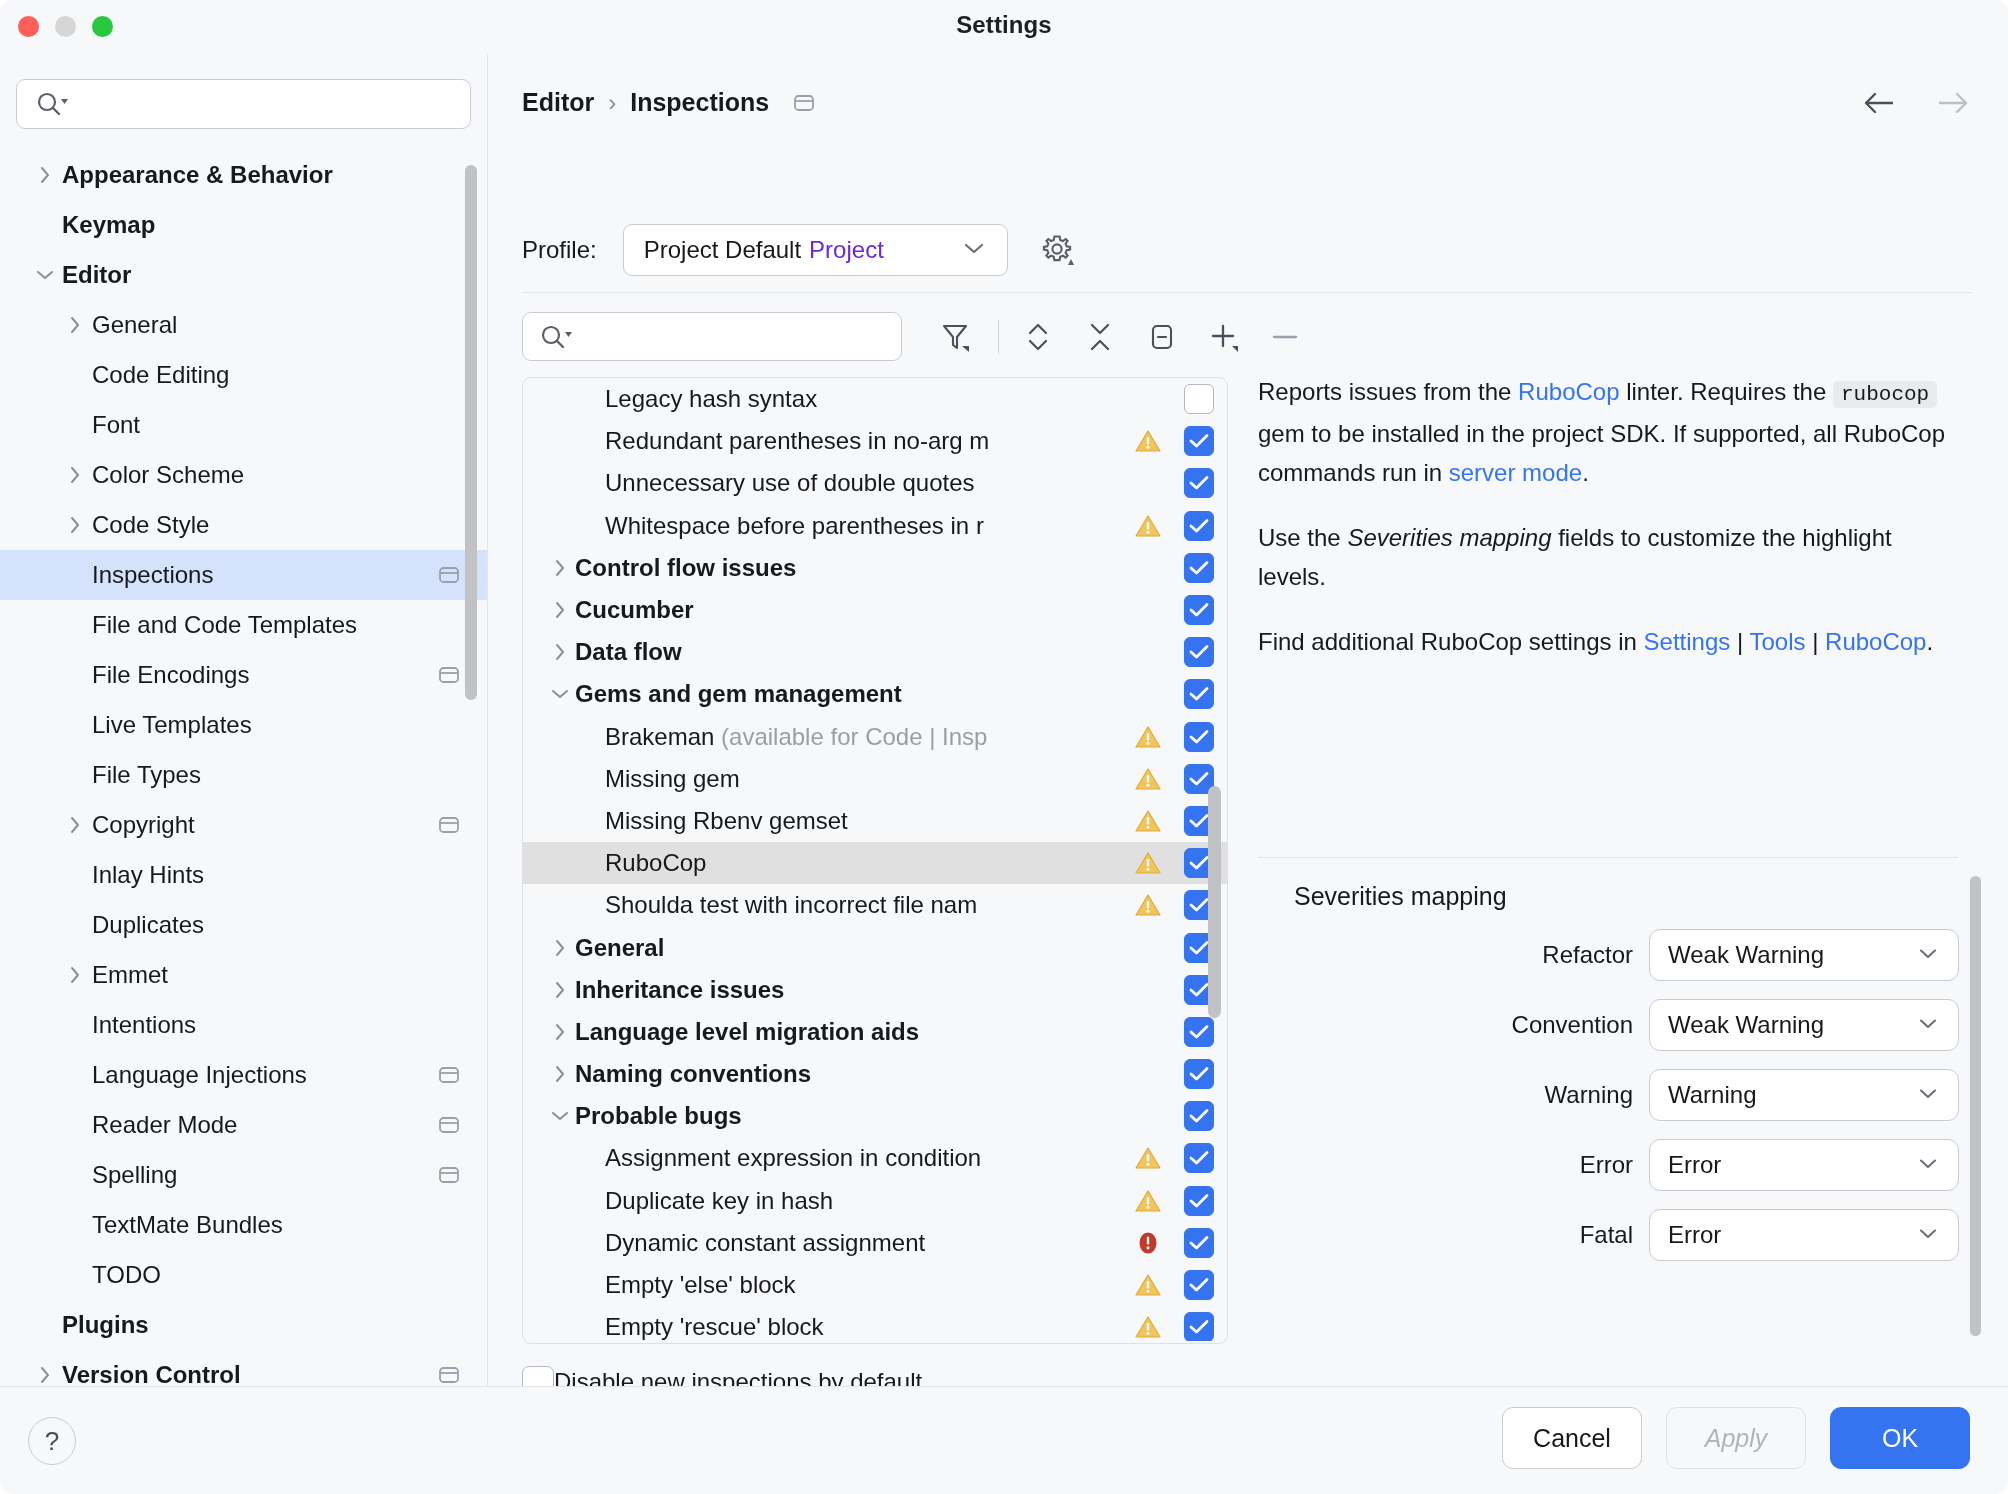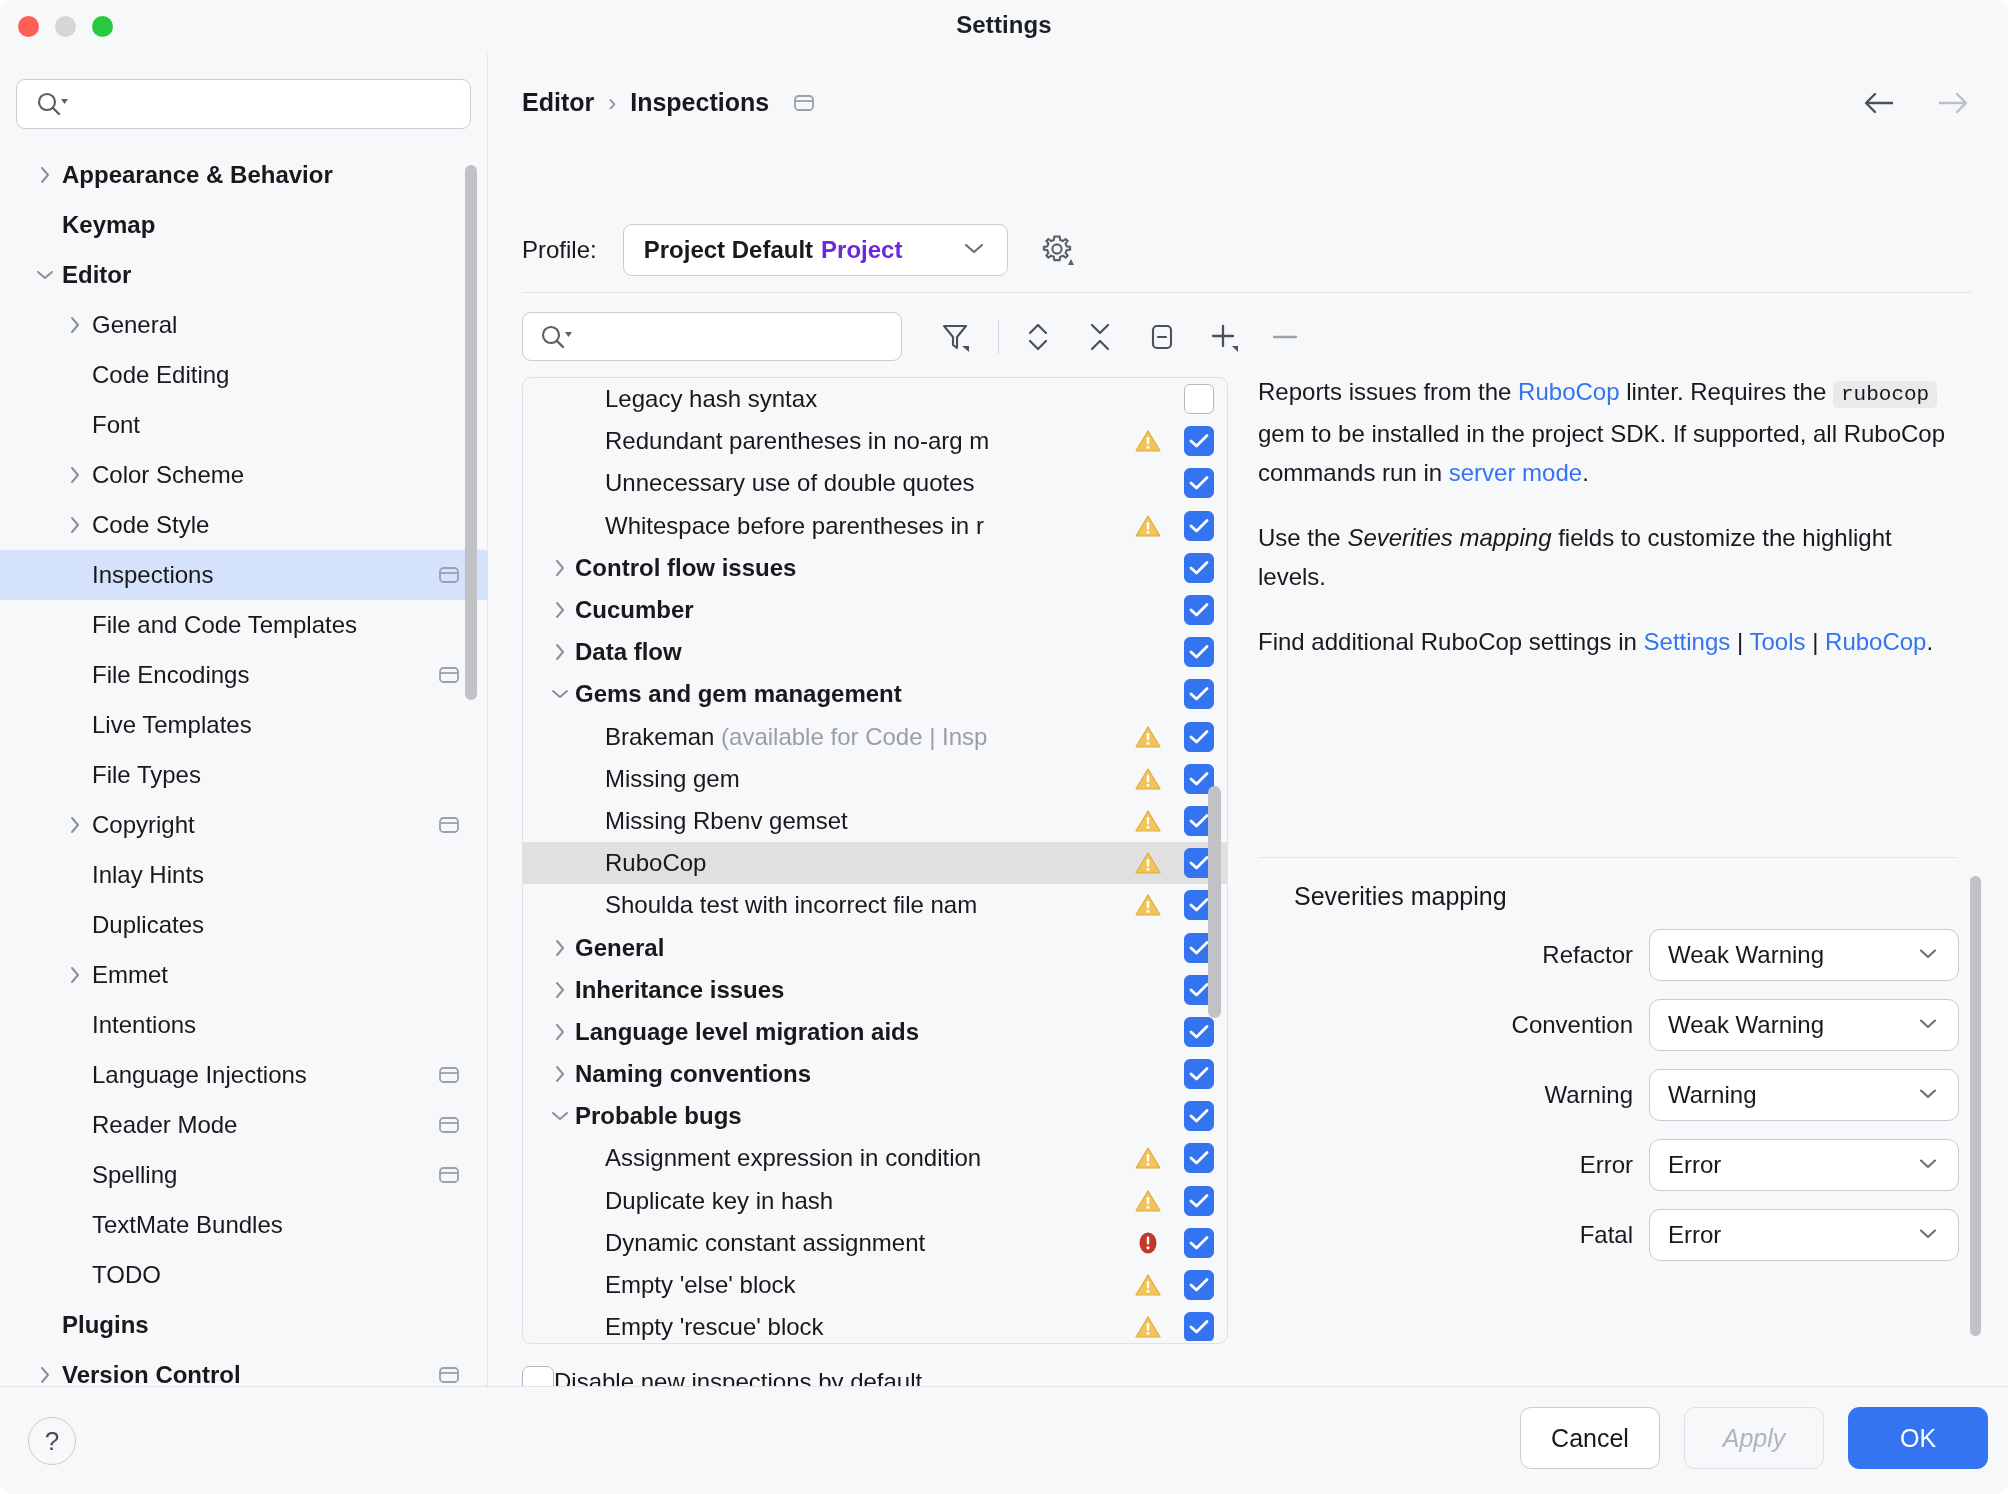--- a/index.html
+++ b/index.html
@@ -99,21 +99,21 @@
 
   #profile-row {
     position: absolute; left: 34px; top: 170px;
     display: flex; align-items: center;
   }
   #profile-label { font-size: 24px; color: #18191c; margin-right: 26px; }
   #profile-select {
     position: relative;
     width: 385px; height: 52px;
     background: #fff; border: 1px solid #c9ccd3; border-radius: 9px;
-    display: flex; align-items: center; box-sizing: border-box; font-weight: bold;
+    display: flex; align-items: center; box-sizing: border-box;
   }
   #profile-value { margin-left: 20px; font-size: 24px; color: #18191c; }
   #profile-scope { margin-left: 8px; font-size: 24px; color: #6d28d9; }
   #profile-chev { position: absolute; right: 22px; top: 50%; transform: translateY(-50%); }
   #profile-gear { margin-left: 30px; width: 38px; height: 38px; display:flex; align-items:center; }
 
   #tool-divider {
     position: absolute; left: 34px; top: 238px; width: 1450px; height: 1px;
     background: #e3e5e9;
   }
@@ -235,21 +235,21 @@
     background: #f7f8fa; border-top: 1px solid #e3e5e9;
   }
   #help-btn {
     position: absolute; left: 28px; top: 30px;
     width: 46px; height: 46px; border-radius: 50%;
     border: 1.4px solid #c9ccd3; background: #f7f8fa;
     display: flex; align-items: center; justify-content: center;
     font-size: 26px; color: #474b54;
   }
   #footer-buttons {
-    position: absolute; right: 20px; top: 20px;
+    position: absolute; right: 38px; top: 20px;
     display: flex; align-items: center; gap: 24px;
   }
   .btn {
     height: 62px; min-width: 140px; padding: 0 30px;
     border-radius: 11px; font-size: 25px;
     display: flex; align-items: center; justify-content: center;
     box-sizing: border-box;
   }
   .btn.secondary { background: #ffffff; border: 1px solid #c9ccd3; color: #18191c; }
   .btn.disabled { background: #f7f8fa; border: 1px solid #dfe1e6; color: #b0b4bc; font-style: italic; }

